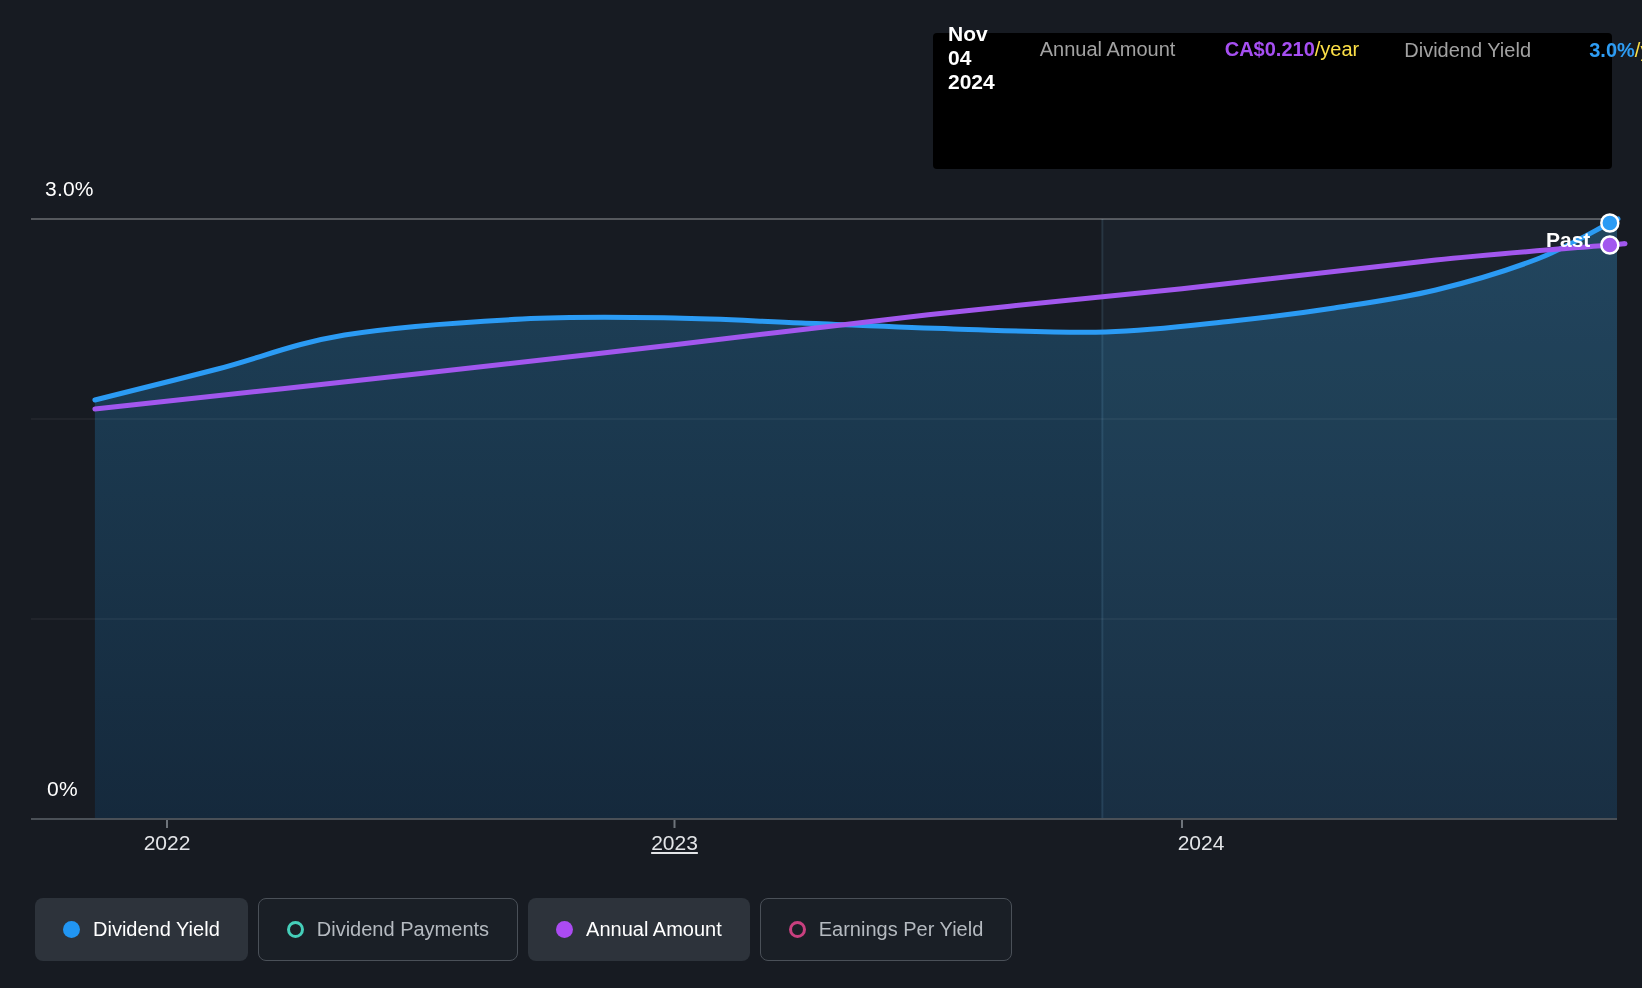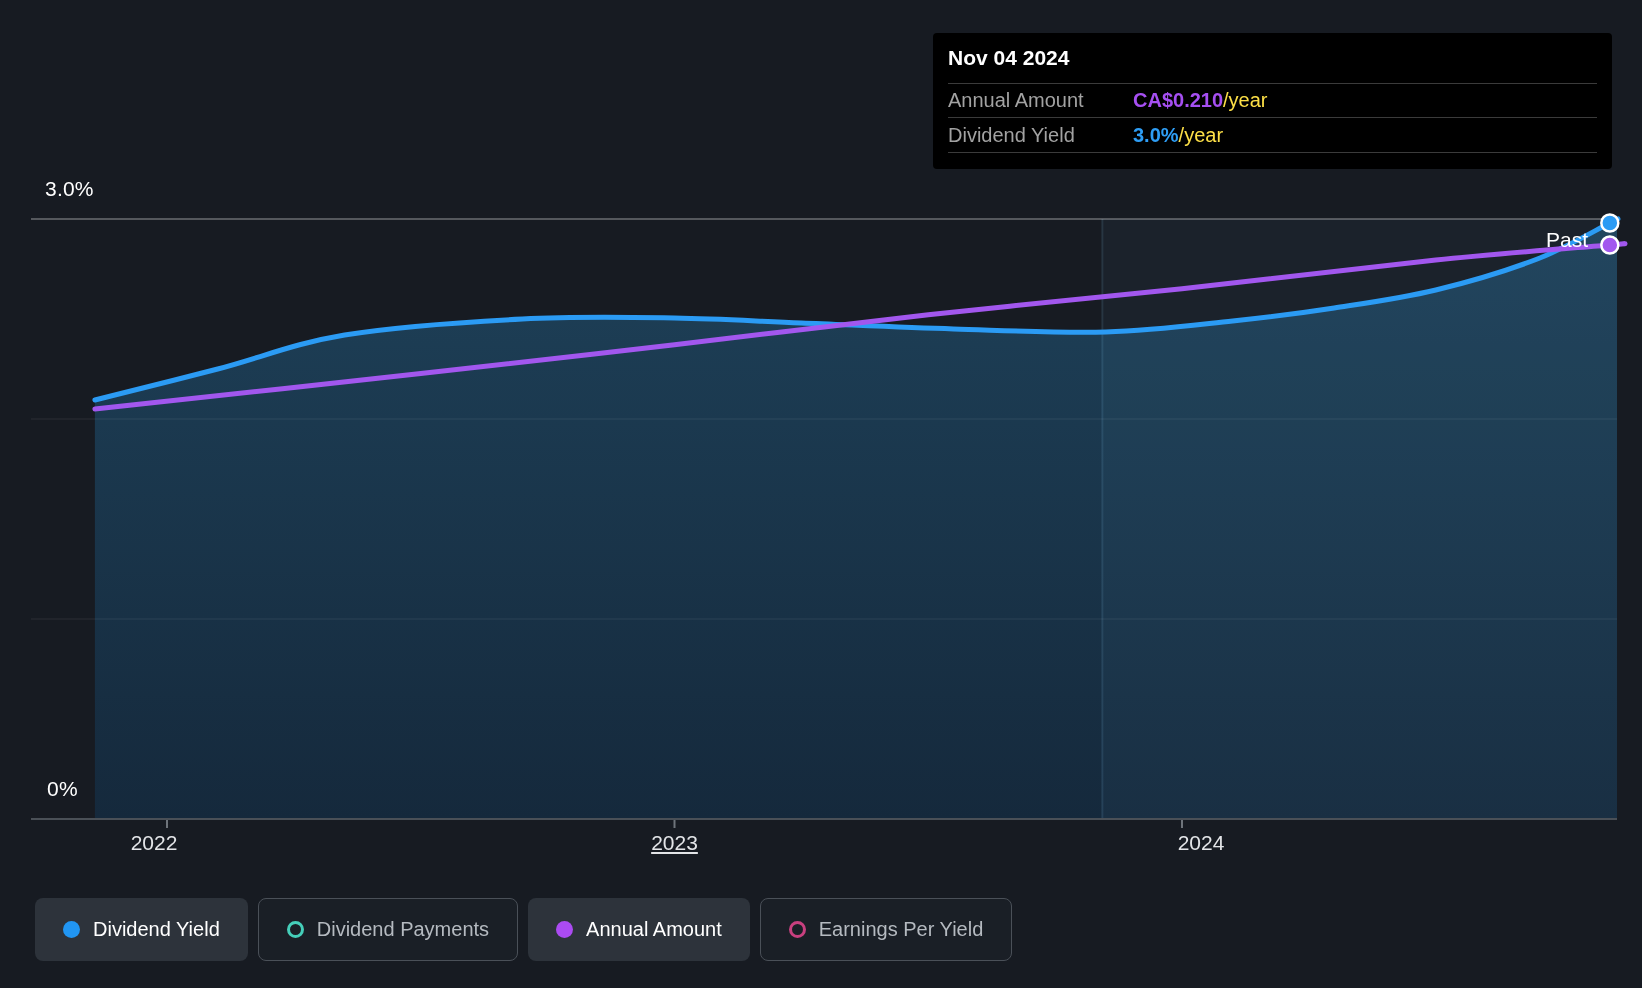--- a/index.html
+++ b/index.html
@@ -7,23 +7,23 @@
   .root{position:relative;width:1642px;height:988px;background:#171b22;}
 
   svg.plot{position:absolute;left:0;top:0;}
 
   .ylabel{position:absolute;color:#ffffff;font-size:21px;letter-spacing:.2px;}
   .ylabel.top{left:45px;top:177px;}
   .ylabel.bottom{left:47px;top:777px;}
 
   .xlabel{position:absolute;top:831px;transform:translateX(-50%);color:#e3e5e8;font-size:21px;font-weight:500;}
 
-  .past{position:absolute;left:1546px;top:228px;color:#ffffff;font-size:21px;font-weight:400;}
+  .past{position:absolute;left:1546px;top:228px;color:#ffffff;font-size:21px;font-weight:700;}
 
-  .tooltip{position:absolute;left:933px;top:33px;width:679px;height:136px;background:#000000;border-radius:4px;box-sizing:border-box;display:flex;flex-direction:column;}
+  .tooltip{position:absolute;left:933px;top:33px;width:679px;height:136px;background:#000000;border-radius:4px;box-sizing:border-box;display:flex;flex-direction:row;}
   .tt-title{height:50px;display:flex;align-items:center;padding-left:15px;color:#ffffff;font-size:21px;font-weight:700;}
   .tt-sep{height:1px;background:#3b3b3b;margin:0 15px;}
   .tt-row{height:33px;display:flex;align-items:center;padding-left:15px;font-size:20px;}
   .tt-row.second{height:34px;}
   .tt-label{width:185px;color:#a2a2a2;}
   .tt-value{color:var(--c,#fff);font-weight:700;}
   .tt-suffix{color:#fde047;}
 
   .legend{position:absolute;left:35px;top:898px;display:flex;gap:10px;}
   .lbtn{height:63px;border-radius:8px;display:flex;align-items:center;padding:0 28px;gap:13px;font-size:20px;box-sizing:border-box;cursor:pointer;white-space:nowrap;}
@@ -56,21 +56,21 @@
       <line x1="167" y1="820" x2="167" y2="828" stroke="#6e747b" stroke-width="2"></line>
       <line x1="674.5" y1="820" x2="674.5" y2="828" stroke="#6e747b" stroke-width="2"></line>
       <line x1="1182" y1="820" x2="1182" y2="828" stroke="#6e747b" stroke-width="2"></line>
       <circle cx="1609.822500000038" cy="223" r="8.5" fill="#2b9bf4" stroke="#ffffff" stroke-width="2.5"></circle>
       <circle cx="1609.822500000038" cy="245.00699999999995" r="8.5" fill="#a257ee" stroke="#ffffff" stroke-width="2.5"></circle>
     </svg>
 
   <div class="ylabel top">3.0%</div>
   <div class="ylabel bottom">0%</div>
 
-  <div class="xlabel" style="left: 154px;">2022</div>
+  <div class="xlabel" style="left: 167px;">2022</div>
   <div class="xlabel" style="left: 674.5px; text-decoration: underline;">2023</div>
   <div class="xlabel" style="left: 1182px; margin-left: 19px;">2024</div>
 
   <div class="past">Past</div>
 
   <div class="tooltip">
     <div class="tt-title">Nov 04 2024</div>
     <div class="tt-sep"></div>
     <div class="tt-row">
       <span class="tt-label">Annual Amount</span>

